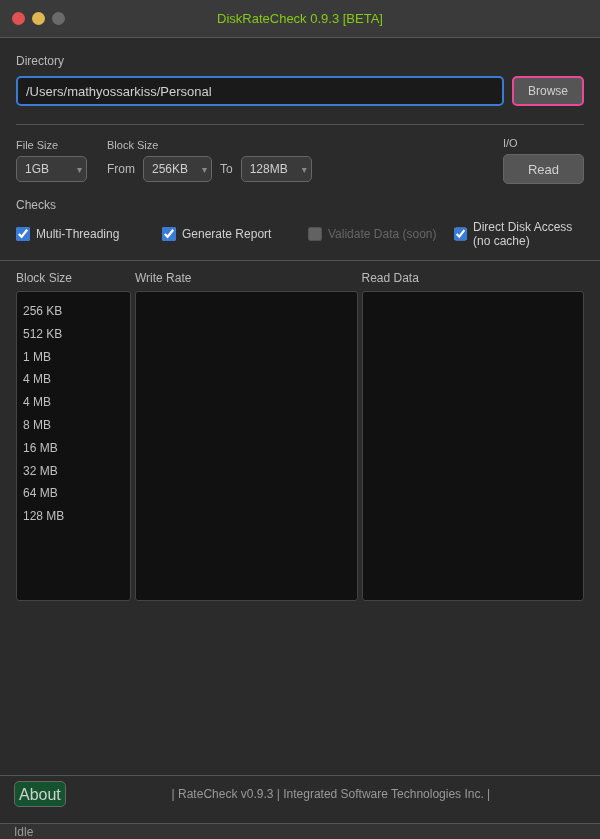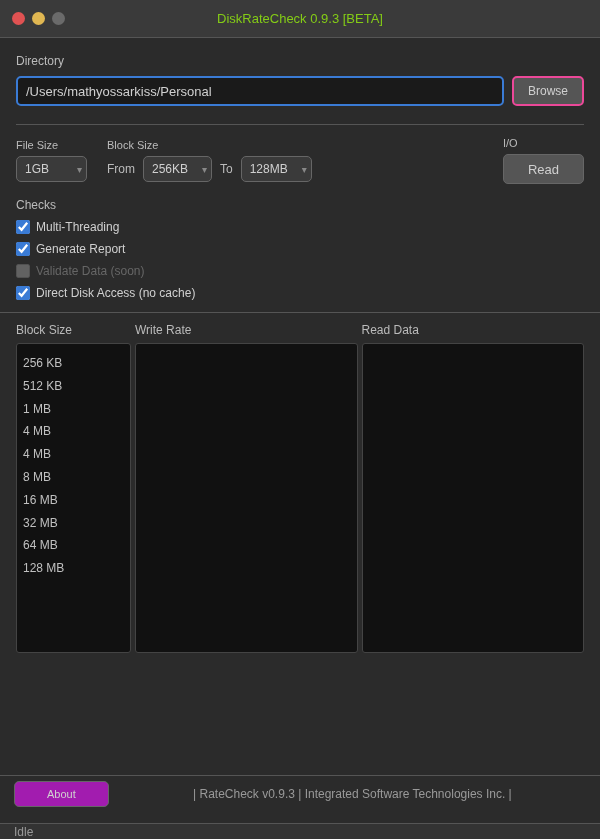--- a/index.html
+++ b/index.html
@@ -172,21 +172,21 @@
       cursor: pointer;
       height: 30px;
     }
 
     
     .checks-section {
       margin-bottom: 12px;
     }
     .checks-grid {
       display: grid;
-      grid-template-columns: 1fr;
+      grid-template-columns: 1fr 1fr 1fr 1fr;
       gap: 8px 16px;
     }
     .check-item {
       display: flex;
       align-items: center;
       gap: 6px;
       font-size: 12px;
     }
     .check-item.disabled {
       color: #666;
@@ -260,26 +260,26 @@
       right: 0;
       height: 36px;
       background: #2b2b2b;
       border-top: 1px solid #555;
       display: flex;
       align-items: center;
       padding: 0 14px;
       gap: 10px;
     }
     .about-btn {
-      background: #a21caf;
+      background: #14532d;
       border: 1px solid #666;
       border-radius: 5px;
       color: #d0d0d0;
-      font-size: 11px;
-      padding: 4px 32px;
+      font-size: 16px;
+      padding: 4px 4px;
       cursor: pointer;
       height: 26px;
     }
     .footer-text {
       font-size: 12px;
       color: #999;
       flex: 1;
       text-align: center;
     }
 

